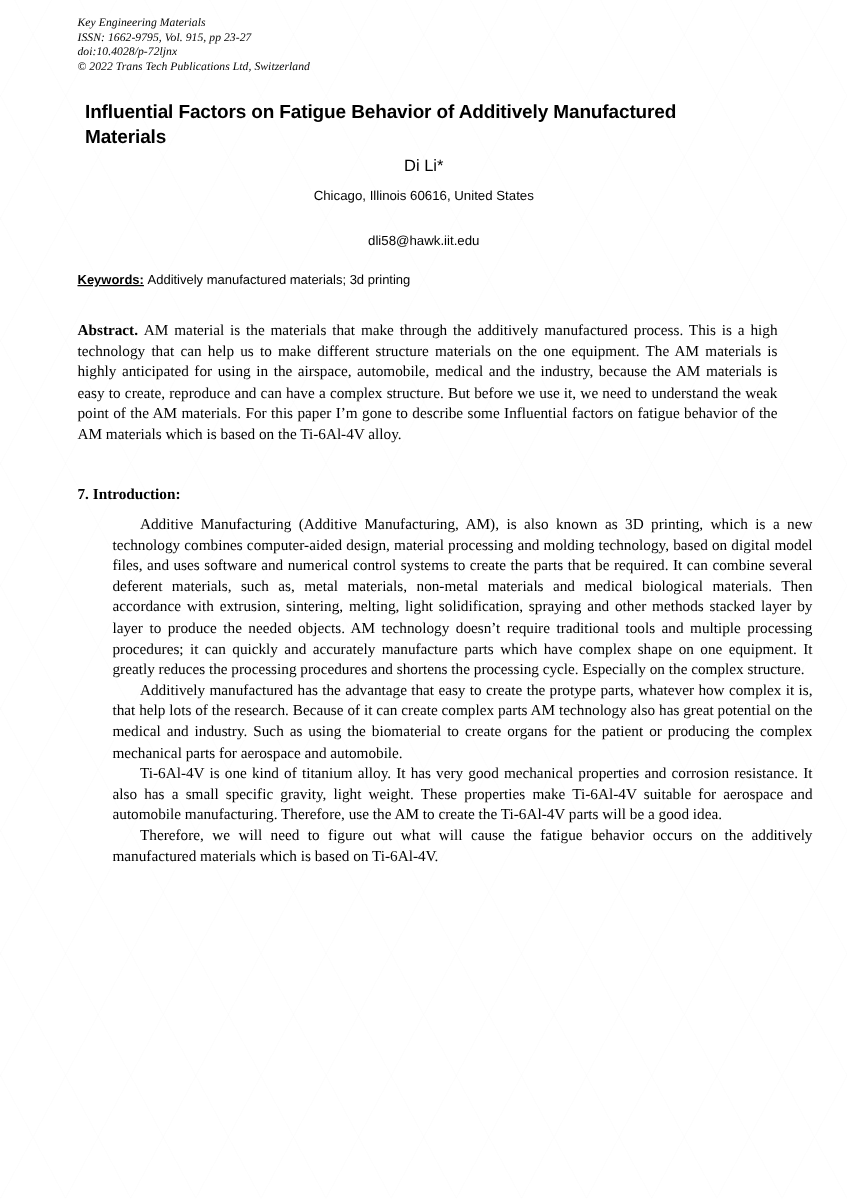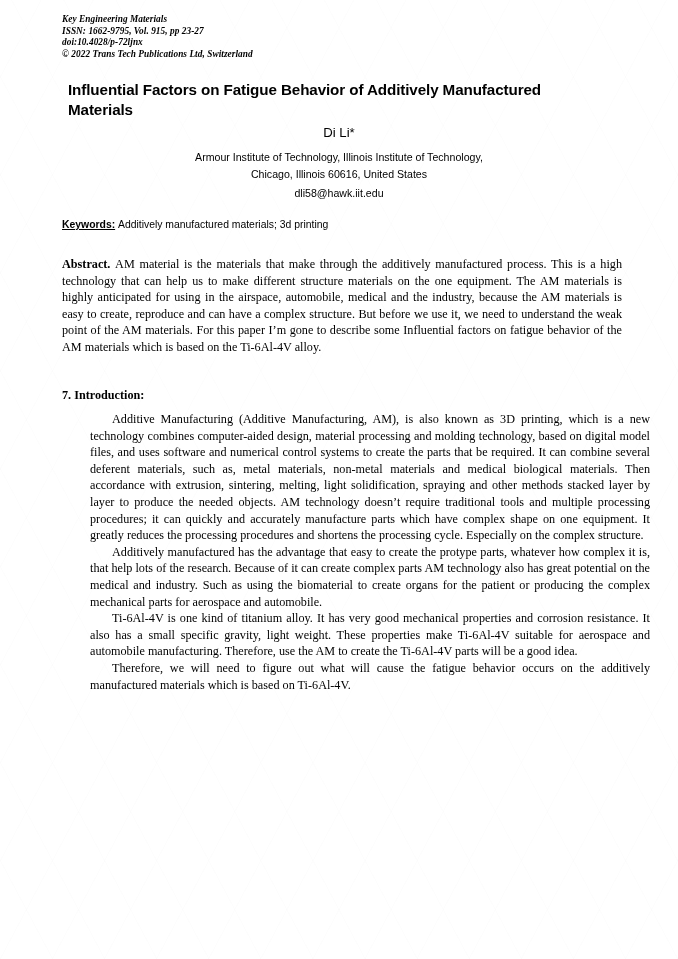--- a/index.html
+++ b/index.html
@@ -51,21 +51,20 @@
     top: 14px;
     left: 62px;
     right: 56px;
     display: flex;
     justify-content: space-between;
     align-items: flex-start;
     font-style: italic;
     font-size: 9.3px;
     line-height: 11.6px;
     letter-spacing: 0.05px;
-    font-weight: bold;
   }
   .journal-header .left { text-align: left; }
   .journal-header .right { text-align: right; }
   .journal-header div > div { white-space: nowrap; }
 
   
   .title {
     position: absolute;
     top: 80px;
     left: 68px;
@@ -176,21 +175,20 @@
         <div>doi:10.4028/p-72ljnx</div>
         <div>© 2022 Trans Tech Publications Ltd, Switzerland</div>
       </div>
     </div>
 
     <div class="title">Influential Factors on Fatigue Behavior of Additively Manufactured Materials</div>
 
     <div class="author">Di Li*</div>
 
     <div class="affiliation">
-      <div>Armour Institute of Technology, Illinois Institute of Technology,</div>
       <div>Chicago, Illinois 60616, United States</div>
     </div>
 
     <div class="email">dli58@hawk.iit.edu</div>
 
     <div class="keywords">
       <span class="kw-label">Keywords:</span><span>&nbsp;</span><span>Additively manufactured materials; 3d printing</span>
     </div>
 
     <div class="abstract">

